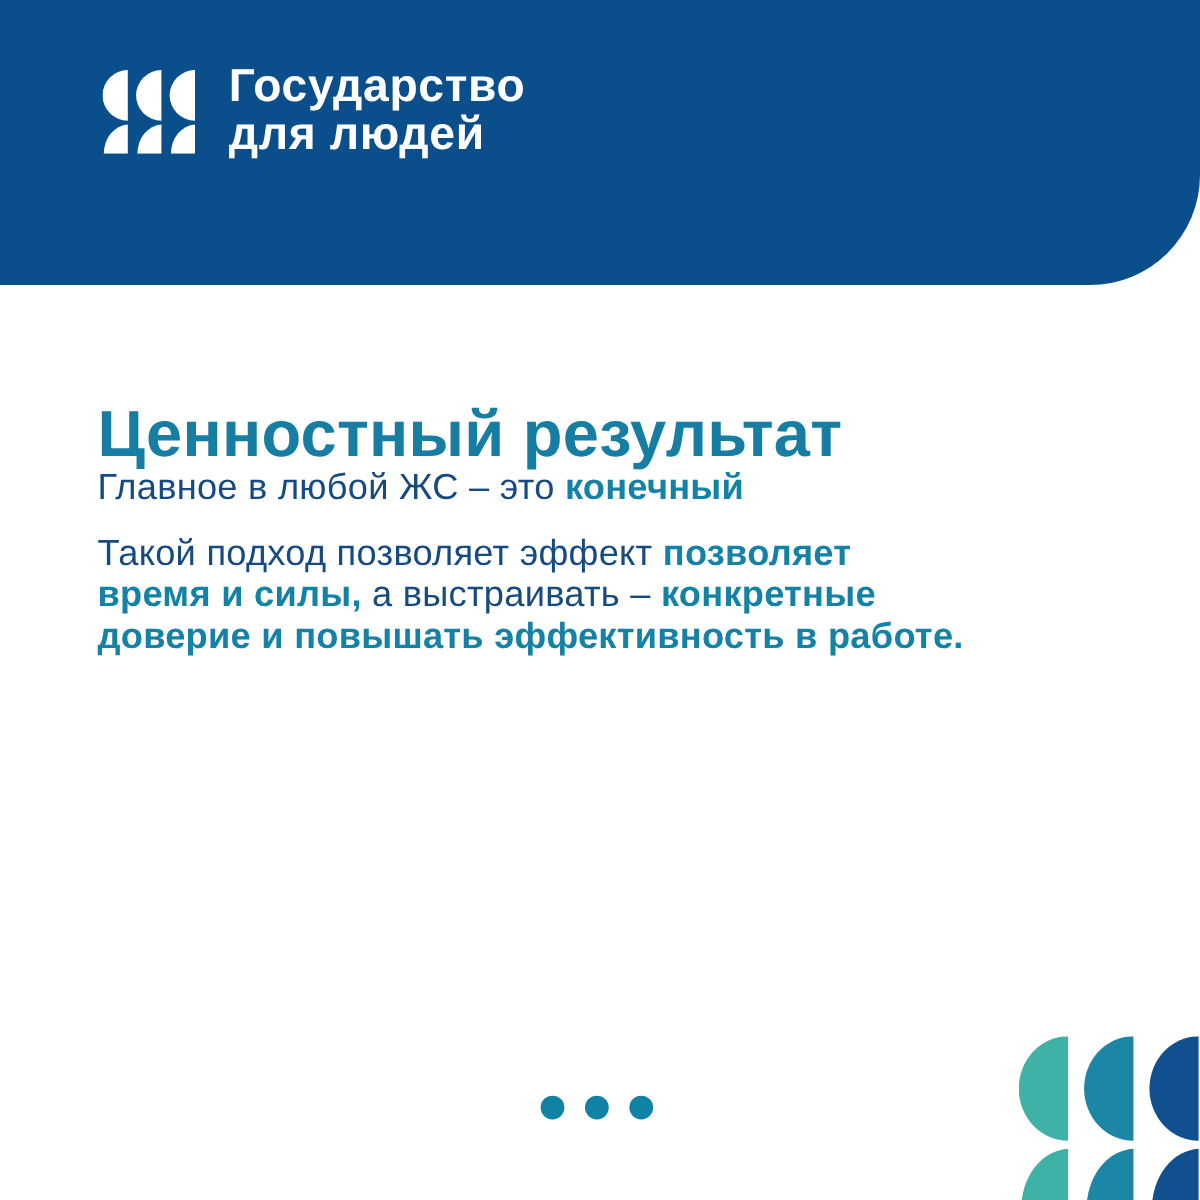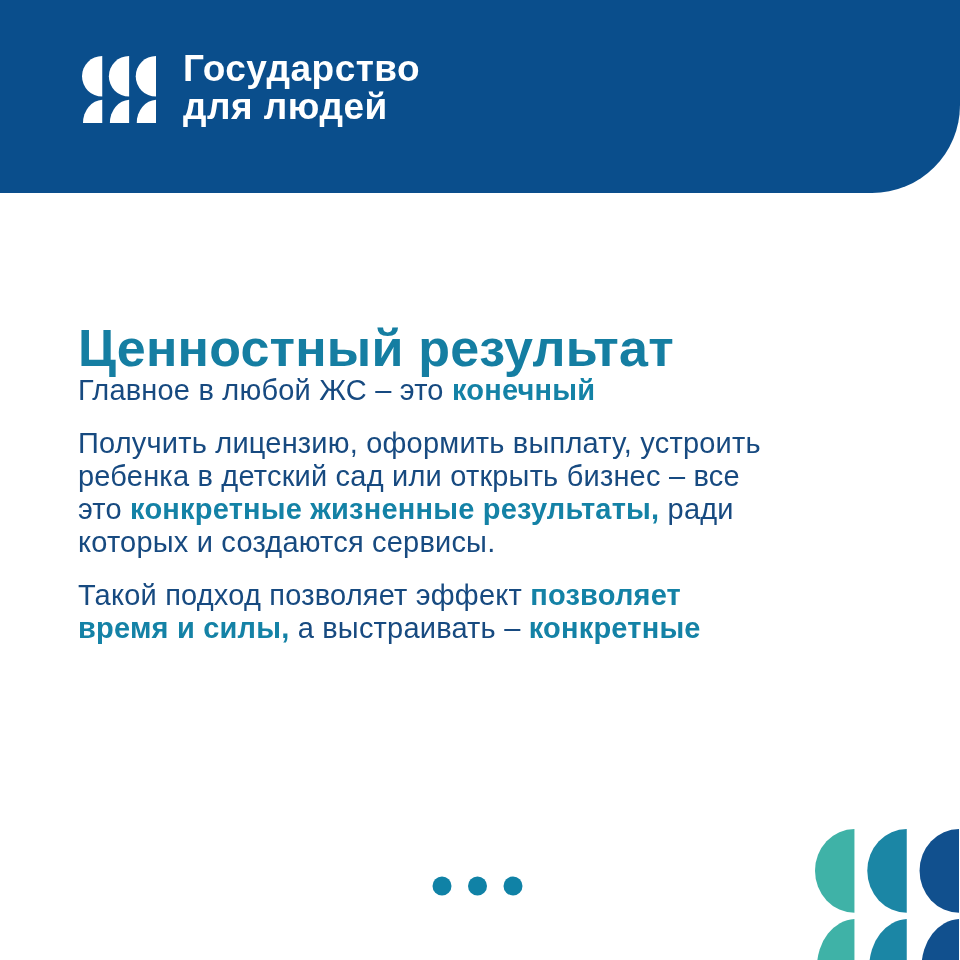--- a/index.html
+++ b/index.html
@@ -3,21 +3,21 @@
 <meta charset="utf-8">
 <style>
   html,body { margin:0; padding:0; background:#ffffff; }
   .card {
     position:relative; width:960px; height:960px; overflow:hidden;
     background:#ffffff;
     font-family:"Liberation Sans","DejaVu Sans",sans-serif;
   }
   
   .banner {
-    position:absolute; left:0; top:0; width:960px; height:193px;
+    position:absolute; left:0; top:0; width:960px; height:228px;
     background:var(--banner-blue,#0a4e8c);
     border-radius:0 0 88px 0;
   }
   .logo-mark { position:absolute; left:82px; top:56px; }
   .logo-mark path { fill:#ffffff; }
   .logo-text {
     position:absolute; left:183px; top:50px;
     color:#ffffff; font-weight:bold; font-size:37px; line-height:38px;
     letter-spacing:0.5px; white-space:nowrap;
   }
@@ -63,22 +63,21 @@
     <div class="logo-text">
       <div>Государство</div>
       <div>для людей</div>
     </div>
   </div>
 
   <h1 class="title">Ценностный результат</h1>
 
   <div class="body-copy">
       <p class="para"><span class="plain">Главное в любой ЖС – это </span><span class="hl">конечный</span><br></p>
-      <p class="para"><span class="plain">Получить лицензию, оформить выплату, устроить</span><br><span class="plain">ребенка в детский сад или открыть бизнес – все</span><br><span class="plain">это </span><span class="hl">конкретные жизненные результаты,</span><span class="plain"> ради</span><br><span class="plain">которых и создаются сервисы.</span></p>
-      <p class="para"><span class="plain">Такой подход позволяет эффект </span><span class="hl">позволяет</span><br><span class="hl">время и силы,</span><span class="plain"> а выстраивать – </span><span class="hl">конкретные</span><br></p>
+      <p class="para"><span class="plain">Такой подход позволяет эффект </span><span class="hl">позволяет</span><br><span class="hl">время и силы,</span><span class="plain"> а выстраивать – </span><span class="hl">конкретные</span><br><span class="hl">доверие и повышать эффективность в работе.</span></p>
     </div>
 
   <svg class="dots" width="101" height="20" viewBox="0 0 101 20" aria-hidden="true">
     <circle cx="10" cy="10" r="9.5" fill="#1082a6"></circle>
     <circle cx="45.5" cy="10" r="9.5" fill="#1082a6"></circle>
     <circle cx="81" cy="10" r="9.5" fill="#1082a6"></circle>
   </svg>
 
   <svg class="footer-mark" width="144" height="138" viewBox="0 0 146 132" preserveAspectRatio="none" aria-hidden="true">
     <g fill="#3fb2a7">

